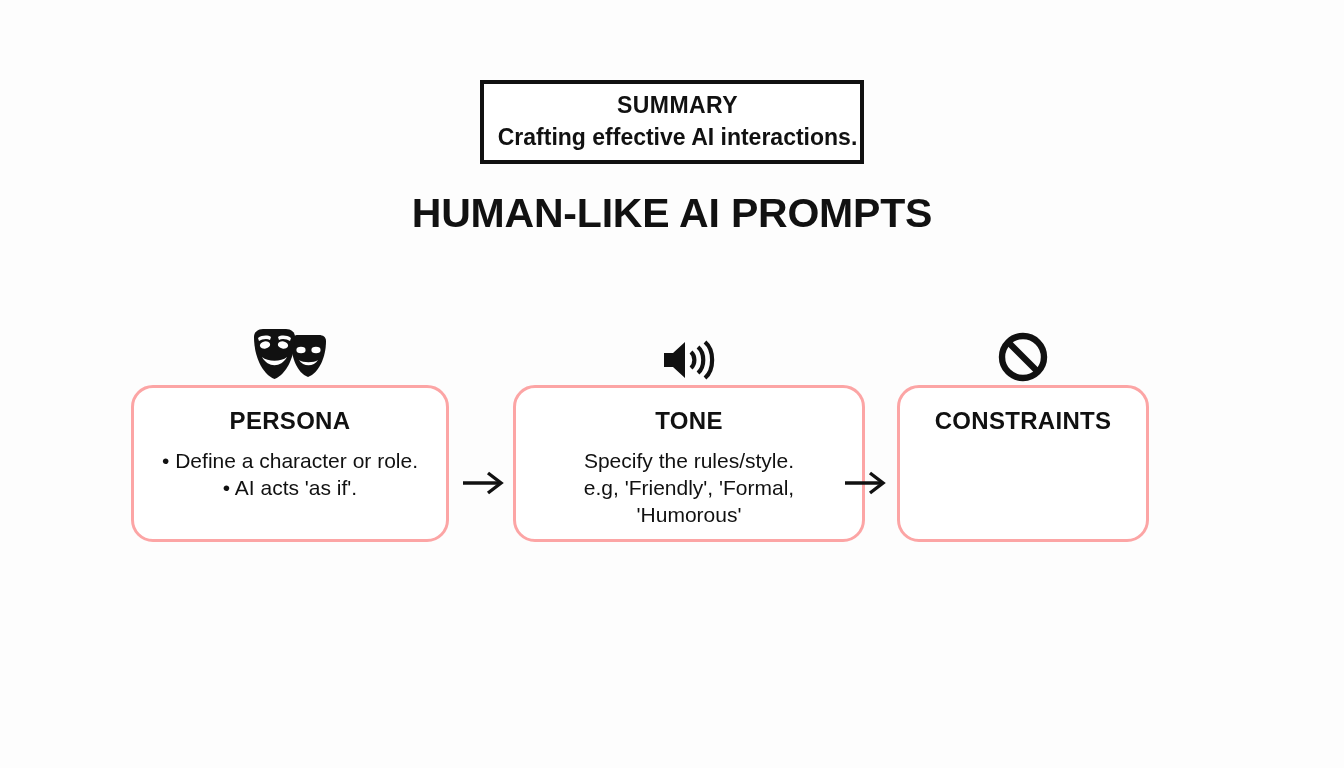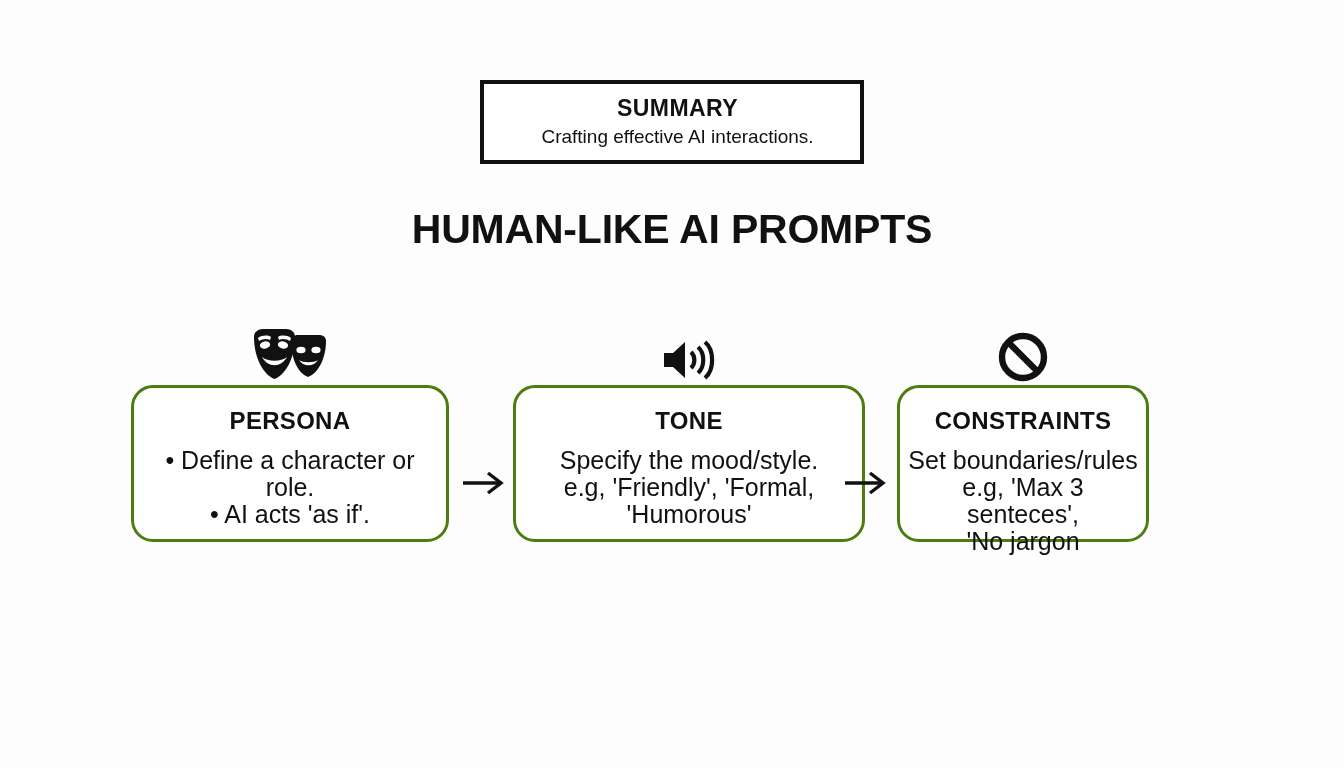--- a/index.html
+++ b/index.html
@@ -33,30 +33,30 @@
     padding-left: 11px;
   }
   #summary-title {
     font-size: 23px;
     font-weight: bold;
     letter-spacing: 0.4px;
     line-height: 1.2;
     margin-bottom: 4px;
   }
   #summary-sub {
-    font-size: 19px;
-    font-weight: normal;
+    font-size: 23px;
+    font-weight: bold;
     line-height: 1.2;
   }
 
   
   #main-title {
     position: absolute;
     left: 0;
-    top: 206px;
+    top: 190px;
     width: 1344px;
     text-align: center;
     font-size: 41px;
     font-weight: bold;
     letter-spacing: -0.2px;
   }
 
   
   #flow-row {
     position: absolute;
@@ -87,38 +87,38 @@
   }
   .card-icon svg { display: block; }
 
   .card {
     position: absolute;
     left: 0;
     top: 60px;
     width: 100%;
     height: 157px;
     box-sizing: border-box;
-    border: 3px solid #4d7c0f;
+    border: 3px solid #fca5a5;
     border-radius: 22px;
     background: #ffffff;
     display: flex;
     flex-direction: column;
     align-items: center;
     padding-top: 20px;
   }
   .card-title {
     font-size: 24px;
     font-weight: bold;
     letter-spacing: 0.3px;
     line-height: 1.1;
     text-align: center;
   }
   .card-body {
     margin-top: 13px;
-    font-size: 25px;
+    font-size: 21px;
     line-height: 27px;
     text-align: center;
     white-space: pre-line;
     padding: 0 8px;
   }
 
   
   .arrow {
     position: absolute;
     top: 143px;
@@ -187,21 +187,21 @@
         </g>
         <g fill="none" stroke="#111111" stroke-width="4.2" stroke-linecap="butt">
           <path d="M31 15 C35.5 19 35.5 27 31 31"></path>
           <path d="M38 10 C45 16 45 30 38 36"></path>
           <path d="M45 5 C54.5 13 54.5 33 45 41"></path>
         </g>
       </svg>
     </div>
     <div class="card">
       <div class="card-title">TONE</div>
-      <div class="card-body">Specify the mood/style.
+      <div class="card-body">Specify the rules/style.
 e.g, 'Friendly', 'Formal,
 'Humorous'</div>
     </div>
   </div>
 
   <div class="arrow a1">
     <svg width="46" height="30" viewBox="0 0 46 30" aria-hidden="true">
       <line x1="2" y1="15" x2="38" y2="15" stroke="#111111" stroke-width="3.4" stroke-linecap="butt"></line>
       <polyline points="27,5 40,15 27,25" fill="none" stroke="#111111" stroke-width="3.4" stroke-linecap="butt" stroke-linejoin="miter"></polyline>
     </svg>
@@ -209,19 +209,16 @@
 
   <div class="card-wrap c2">
     <div class="card-icon">
       <svg width="52" height="52" viewBox="0 0 52 52" aria-hidden="true">
         <circle cx="26" cy="26" r="21" fill="none" stroke="#111111" stroke-width="6.4"></circle>
         <line x1="12" y1="12" x2="40" y2="40" stroke="#111111" stroke-width="6.4" stroke-linecap="butt"></line>
       </svg>
     </div>
     <div class="card">
       <div class="card-title">CONSTRAINTS</div>
-      <div class="card-body">Set boundaries/rules
-e.g, 'Max 3 senteces',
-'No jargon</div>
     </div>
   </div>
 
 </div>
 
 </body></html>

